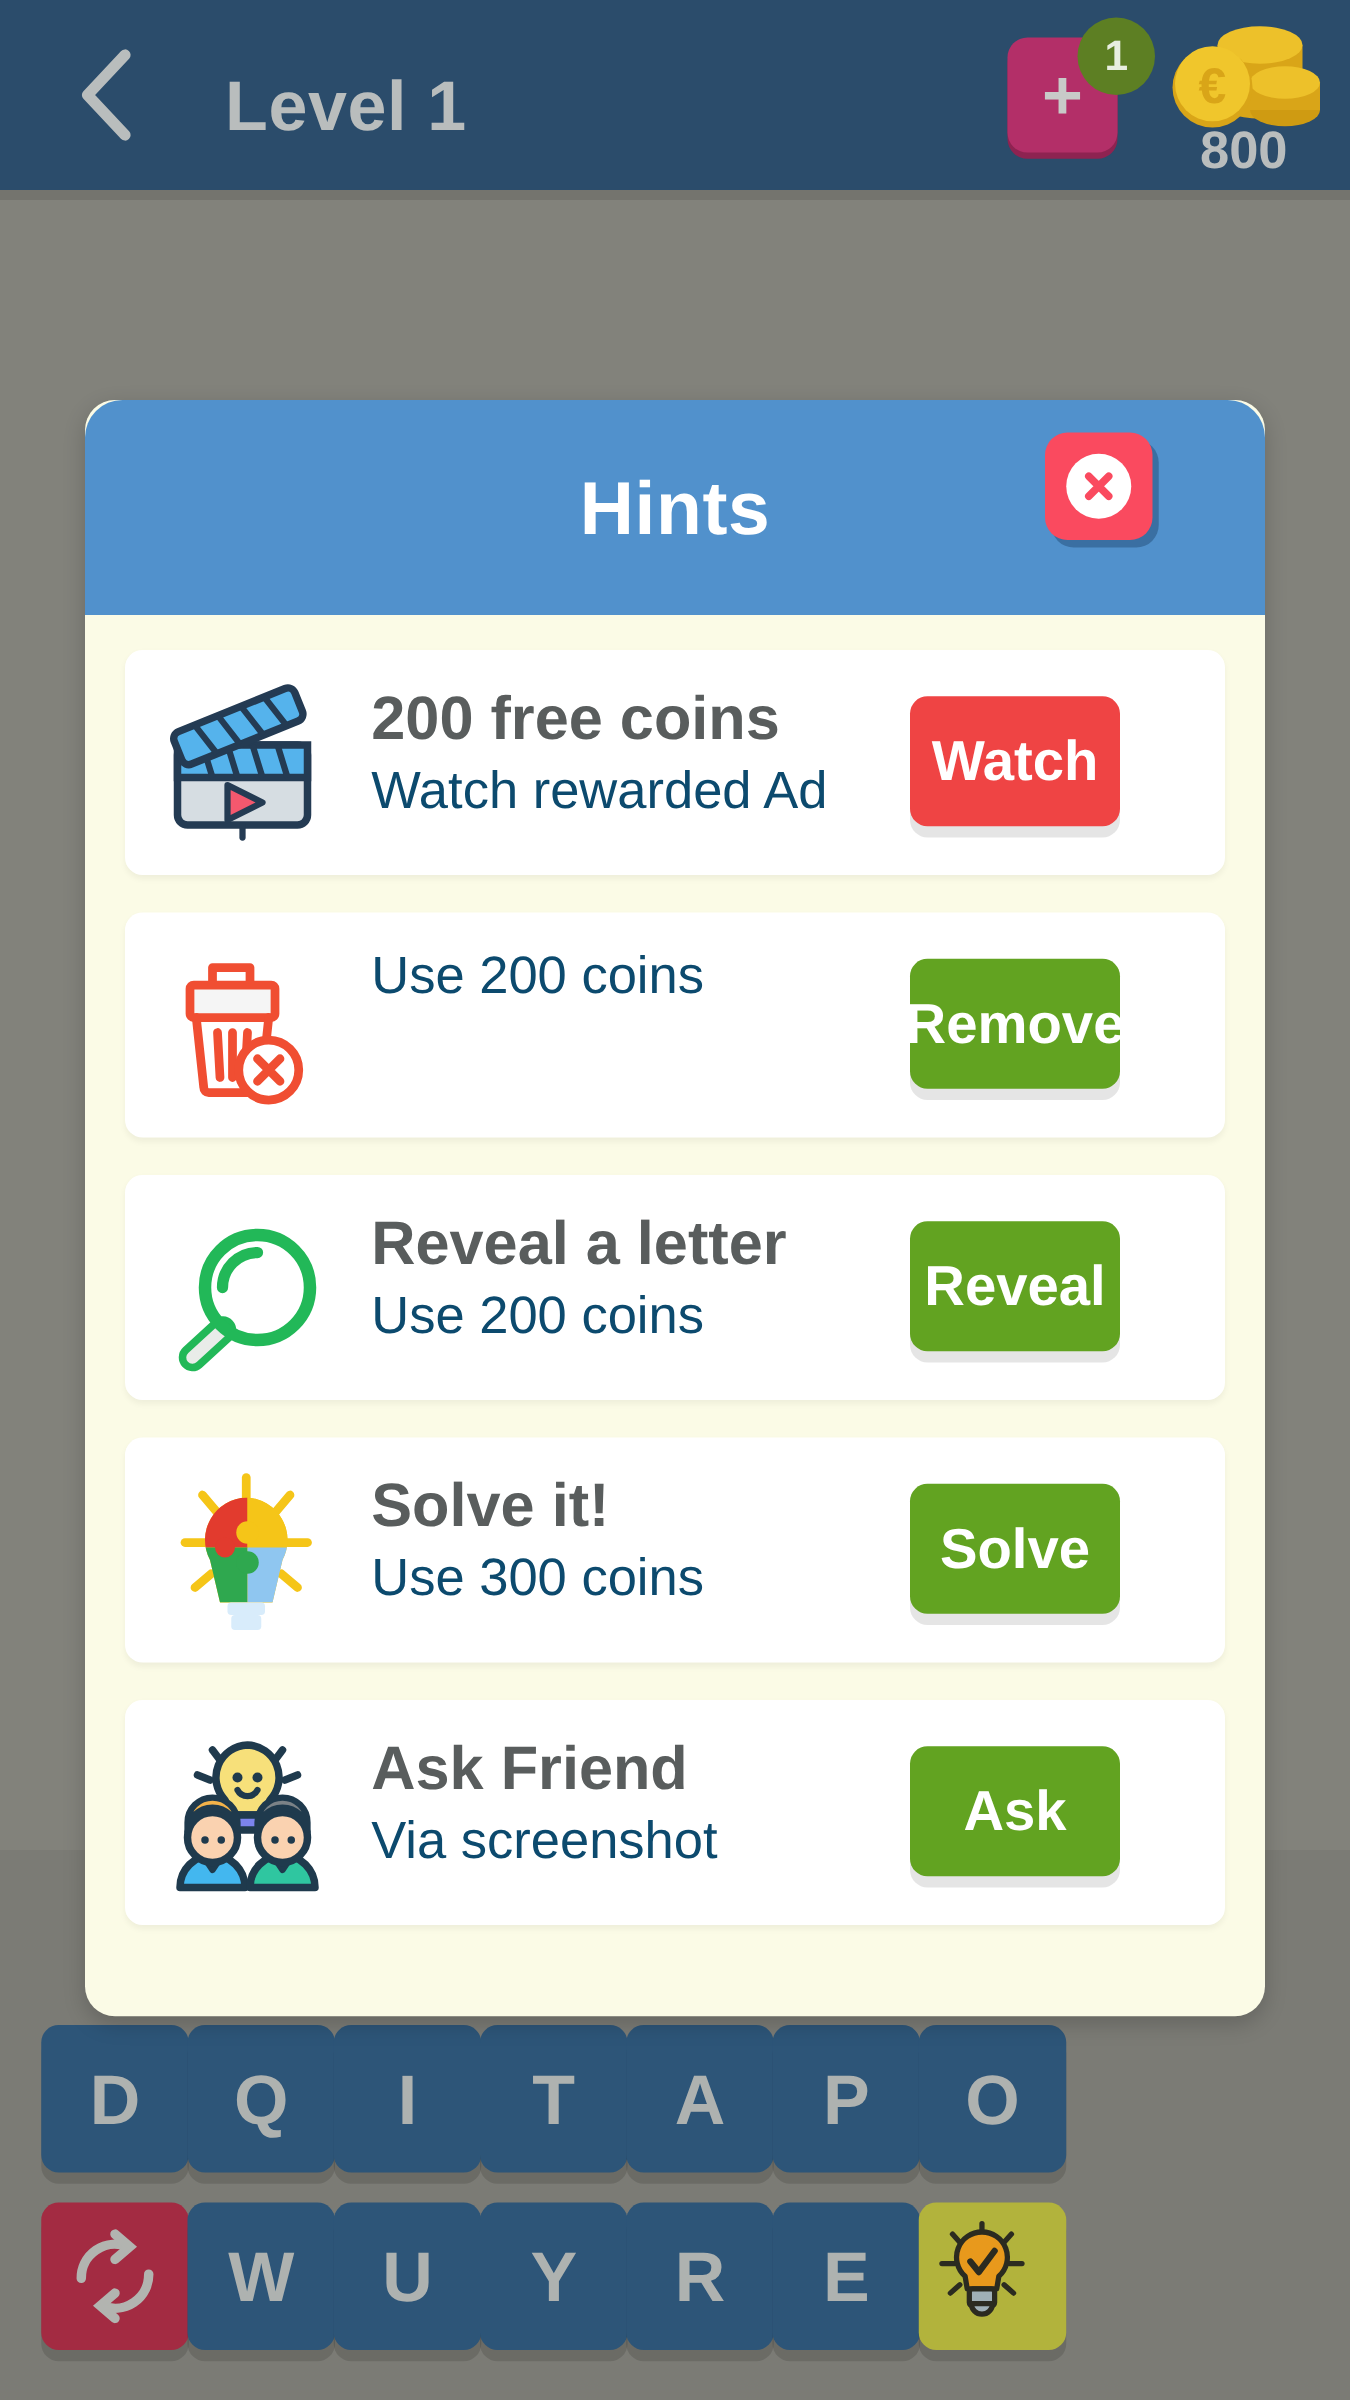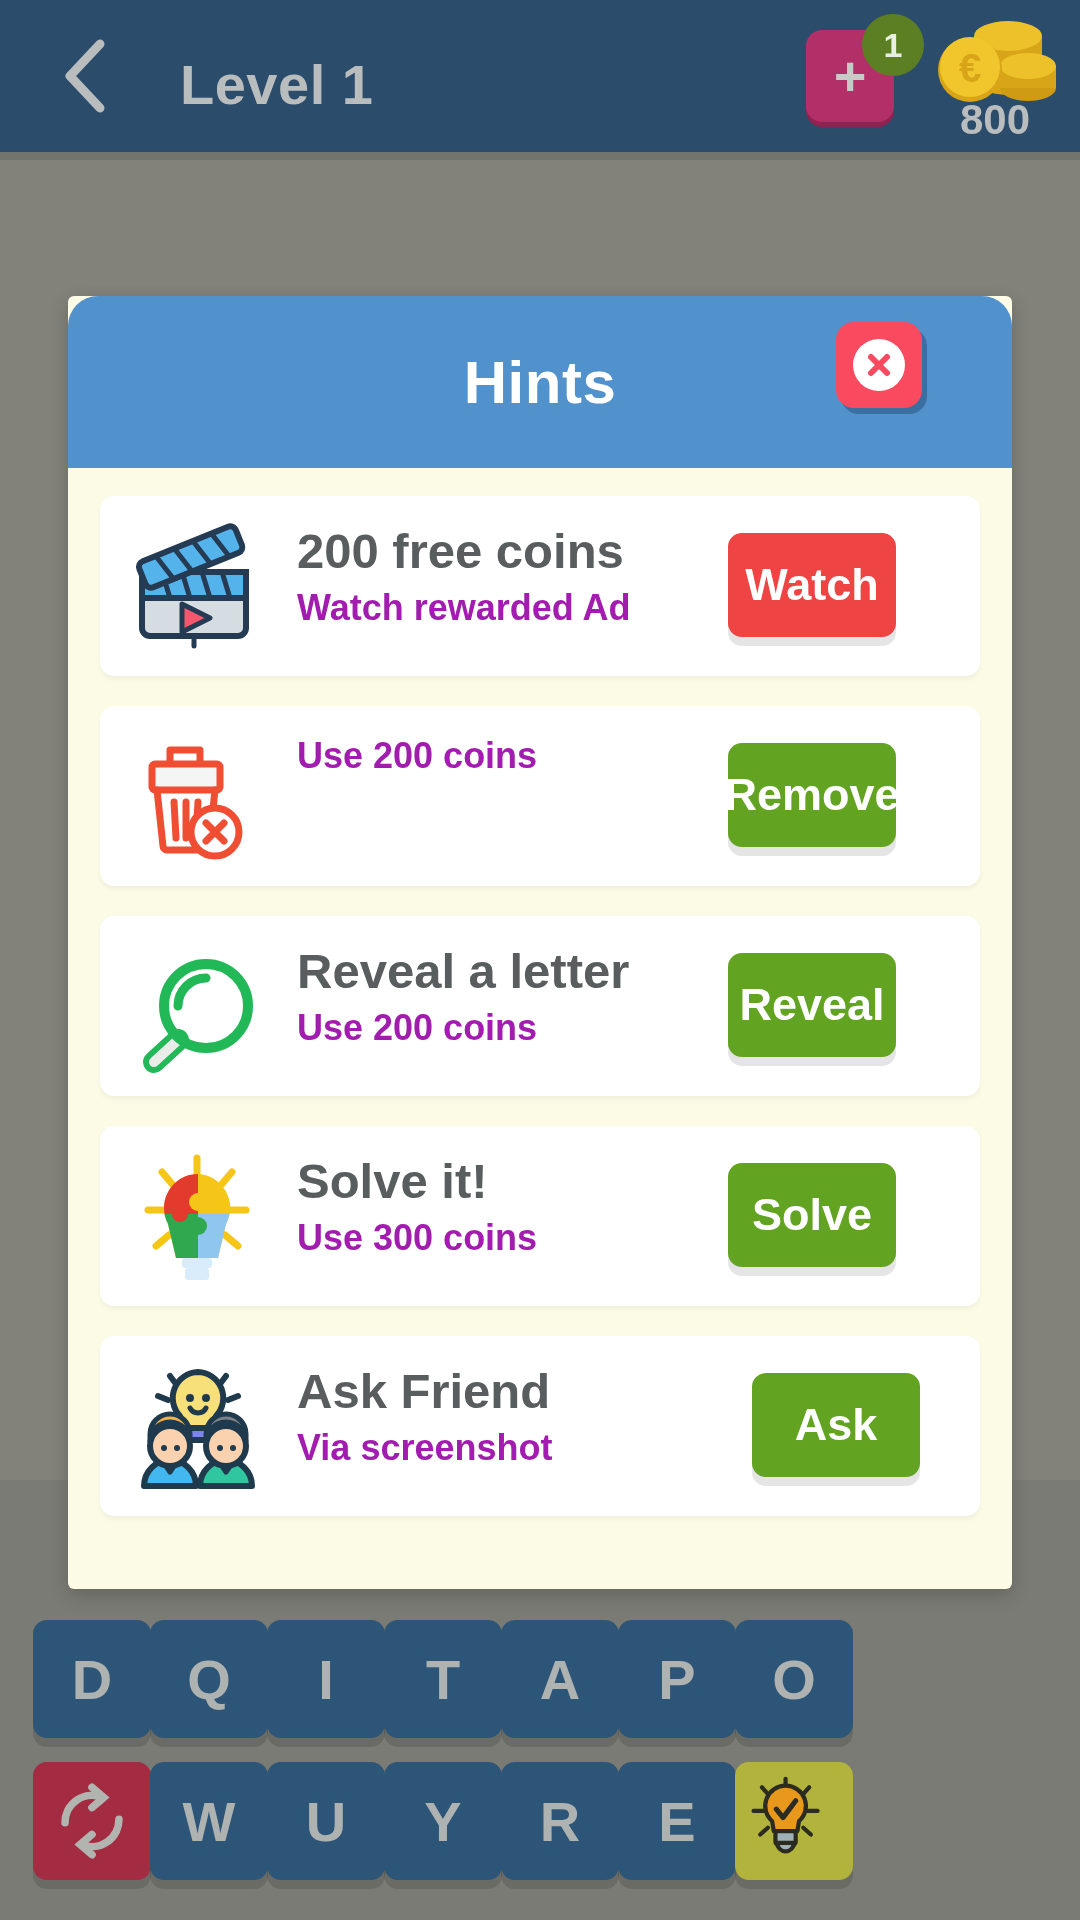--- a/index.html
+++ b/index.html
@@ -82,22 +82,22 @@
     display:flex; align-items:center; justify-content:center;
     font-size:56px; font-weight:bold; color:#aeb2b0;
     box-shadow:0 9px 0 rgba(0,0,0,0.13);
     cursor:pointer;
   }
   .kb-key.shuffle { background:#a32b42; }
   .kb-key.hintkey { background:#b2b33c; }
 
   
   #hints-dialog {
-    position:absolute; left:68px; top:296px; width:944px; height:1293px;
-    border-radius:6px; background:#fbfbe6;
+    position:absolute; left:68px; top:320px; width:944px; height:1293px;
+    border-radius:24px; background:#fbfbe6;
     z-index:30;
     box-shadow:0 6px 18px rgba(0,0,0,0.18);
   }
   #dialog-header {
     position:absolute; left:0; top:0; width:944px; height:172px;
     background:#5191cc;
     border-radius:30px 30px 0 0;
   }
   #dialog-title {
     position:absolute; left:0; top:0; width:944px; height:172px;
@@ -128,21 +128,21 @@
   .hint-icon {
     position:absolute; left:28px; top:20px; width:140px; height:140px;
     display:flex; align-items:center; justify-content:center;
   }
   .hint-text { position:absolute; left:197px; top:24px; width:390px; }
   .hint-title {
     font-size:49px; font-weight:bold; color:#595d5d;
     line-height:62px; white-space:nowrap;
   }
   .hint-sub {
-    font-size:36px; font-weight:bold; color:#a21caf;
+    font-size:42px; font-weight:normal; color:#0c4a6e;
     line-height:52px; white-space:nowrap;
   }
   .hint-action {
     position:absolute; top:37px; height:104px;
     background:#62a321; border-radius:14px;
     display:flex; align-items:center; justify-content:center;
     color:#ffffff; font-size:45px; font-weight:bold;
     box-shadow:0 9px 0 rgba(0,0,0,0.10);
     cursor:pointer; white-space:nowrap;
   }
@@ -377,16 +377,16 @@
           <circle cx="82" cy="86" r="3" fill="#1f3a4d"></circle>
                 <circle cx="95" cy="86" r="3" fill="#1f3a4d"></circle>
         </g>
       </g>
           </svg>
         </div>
         <div class="hint-text">
           <div class="hint-title">Ask Friend</div>
           <div class="hint-sub">Via screenshot</div>
         </div>
-        <div class="hint-action" style="width: 168px; left: 628px; background: rgb(98, 163, 33); margin-left: 24px;">Ask</div>
+        <div class="hint-action" style="width: 168px; left: 628px; background: rgb(98, 163, 33);">Ask</div>
       </div>
     </div>
 </div>
 
 </body></html>

